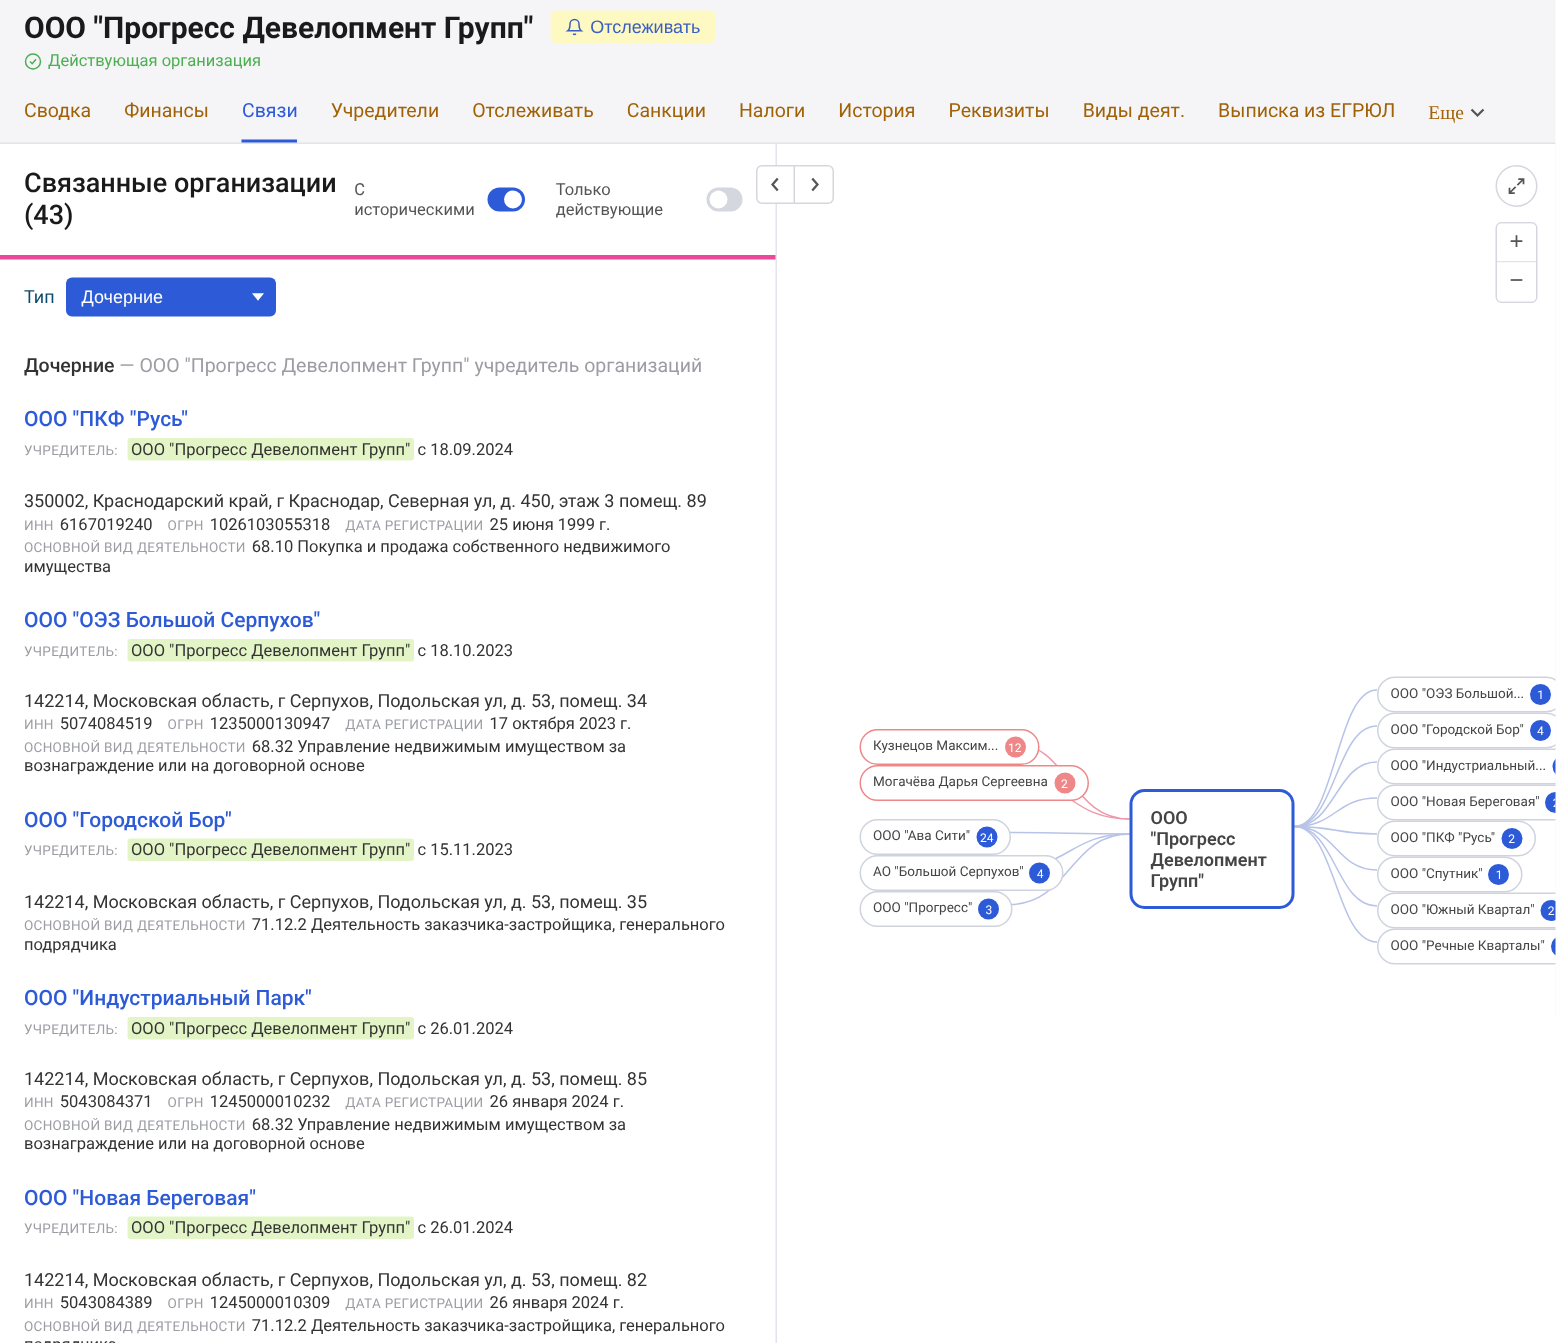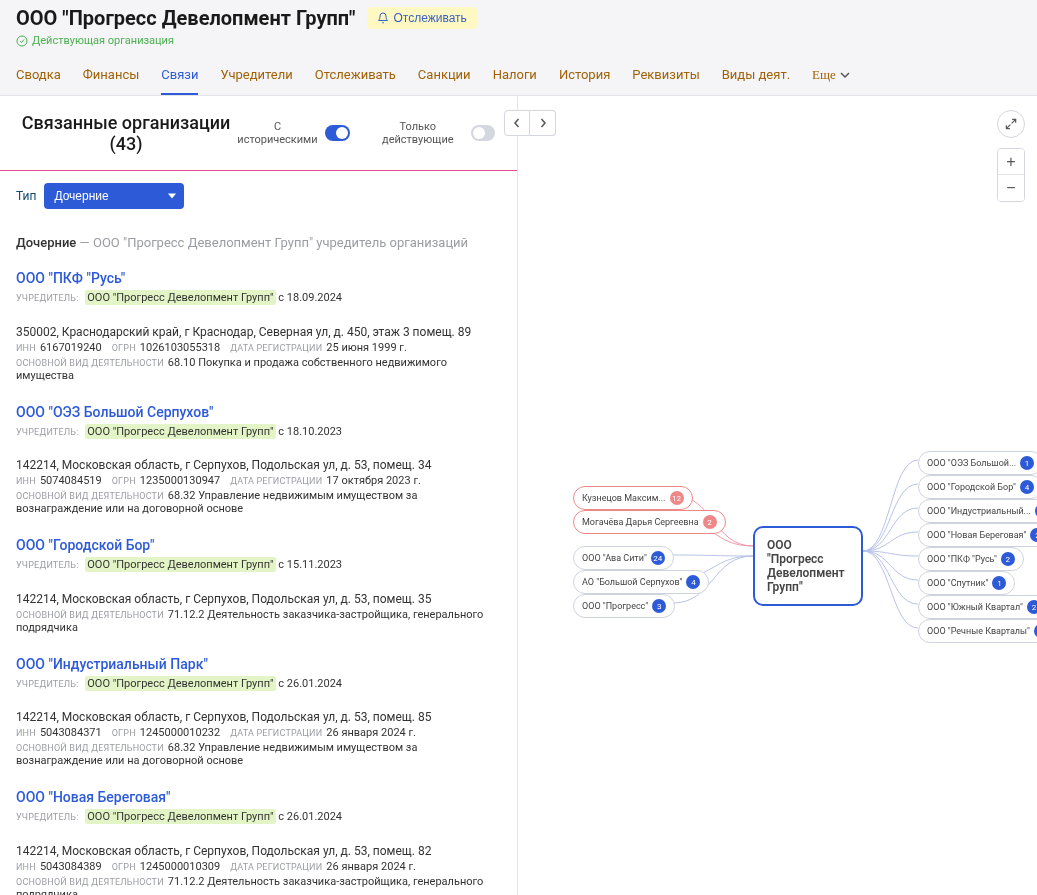--- a/index.html
+++ b/index.html
@@ -15,21 +15,21 @@
 .status-badge { display: inline-flex; align-items: center; gap: 4px; font-size: 11px; color: #4caf50; }
 .check-circle { width: 12px; height: 12px; }
 .tabs { display: flex; gap: 22px; padding: 12px 16px 0; border-bottom: 1px solid #e2e4e9; }
 .tab { font-size: 13px; color: #a16207; padding: 8px 0 10px; cursor: pointer; border-bottom: 2px solid transparent; }
 .tab.active { color: #2d5bd7; border-bottom-color: #2d5bd7; }
 .tab-more { display: inline-flex; align-items: center; gap: 4px; font-family: Liberation Serif, serif; }
 .chev { width: 10px; height: 10px; }
 .content { display: flex; background: #fff; margin-top: 0; min-height: 820px; }
 .left-pane { width: 518px; border-right: 1px solid #e2e4e9; }
 .right-pane { flex: 1; position: relative; background: #fff; }
-.section-head { display: flex; align-items: center; justify-content: space-between; padding: 16px; border-bottom: 1px solid #ec4899; text-align: center; }
+.section-head { display: flex; align-items: center; justify-content: space-between; padding: 16px; border-bottom: 3px solid #ec4899; }
 .section-title { font-size: 18px; font-weight: 500; color: #1a1a1a; }
 .toggles { display: flex; gap: 20px; align-items: center; padding-right: 6px; }
 .toggle-group { display: flex; align-items: center; gap: 6px; font-size: 11px; color: #555; }
 .switch { width: 28px; height: 16px; border-radius: 8px; position: relative; cursor: pointer; }
 .switch.on { background: #2d5bd7; }
 .switch.off { background: #d5d7de; }
 .switch::after { content: ""; position: absolute; width: 12px; height: 12px; background: #fff; border-radius: 50%; top: 2px; }
 .switch.on::after { right: 2px; }
 .switch.off::after { left: 2px; }
 .filter-row { padding: 12px 16px; display: flex; align-items: center; gap: 8px; }
@@ -100,20 +100,21 @@
       <div class="tab">Сводка</div>
       <div class="tab">Финансы</div>
       <div class="tab active">Связи</div>
       <div class="tab">Учредители</div>
       <div class="tab">Отслеживать</div>
       <div class="tab">Санкции</div>
       <div class="tab">Налоги</div>
       <div class="tab">История</div>
       <div class="tab">Реквизиты</div>
       <div class="tab">Виды деят.</div>
+      <div class="tab">Выписка из ЕГРЮЛ</div>
       <div class="tab tab-more">Еще<svg class="chev" viewBox="0 0 10 10">
           <path d="M1 3l4 4 4-4" fill="none" stroke="#555" stroke-width="1.5"></path>
         </svg></div>
     </div>
 
 <div class="content">
   <div class="left-pane">
     <div class="section-head">
       <div class="section-title">Связанные организации (43)</div>
       <div class="toggles">

